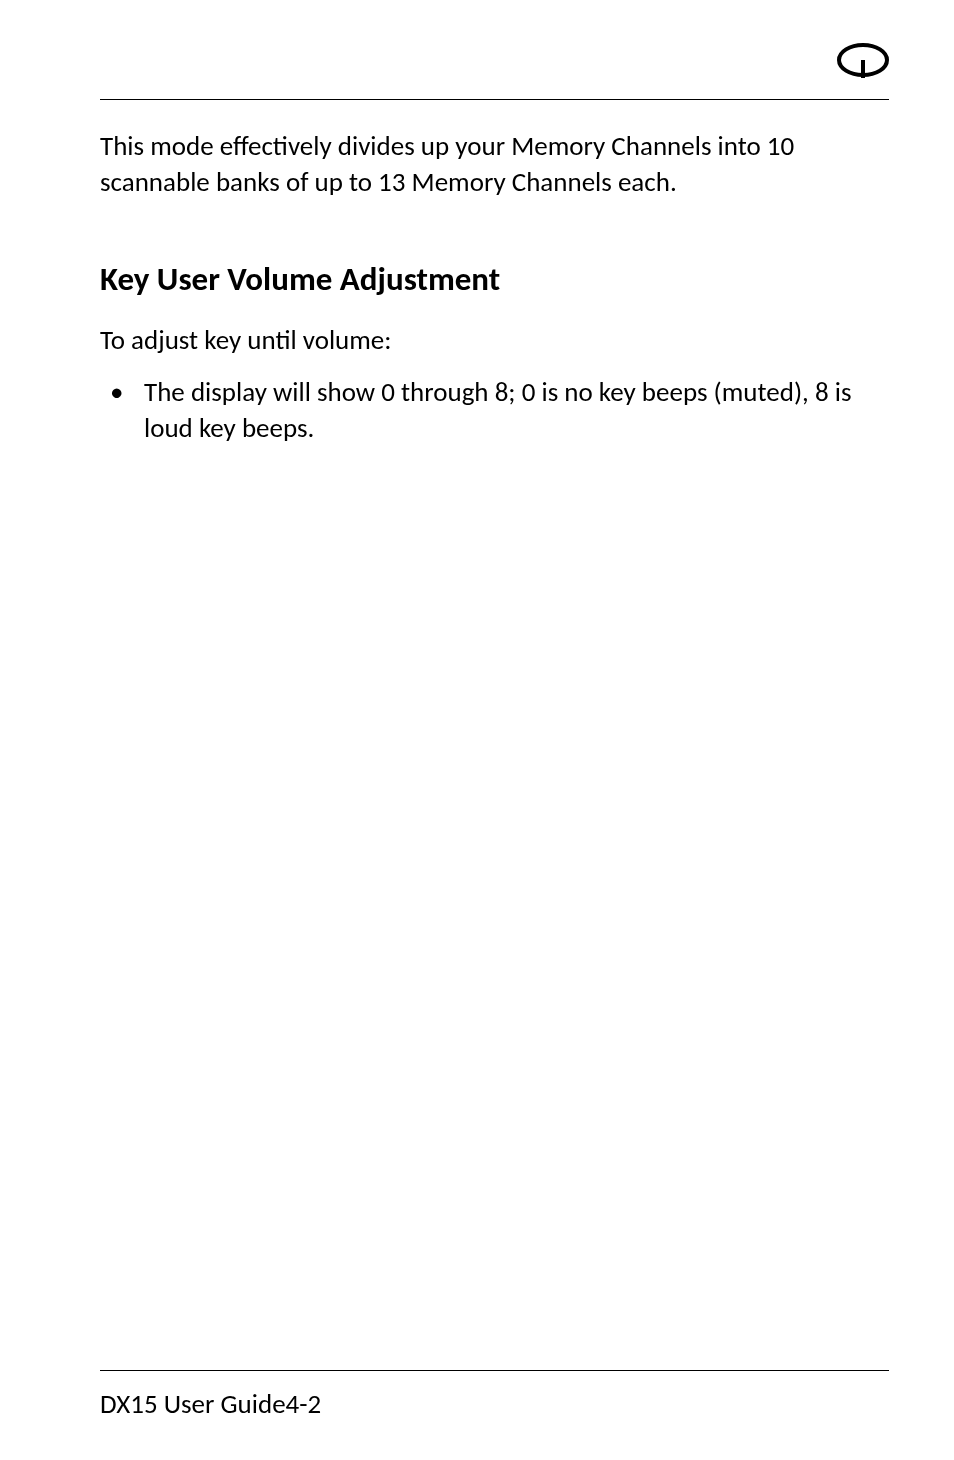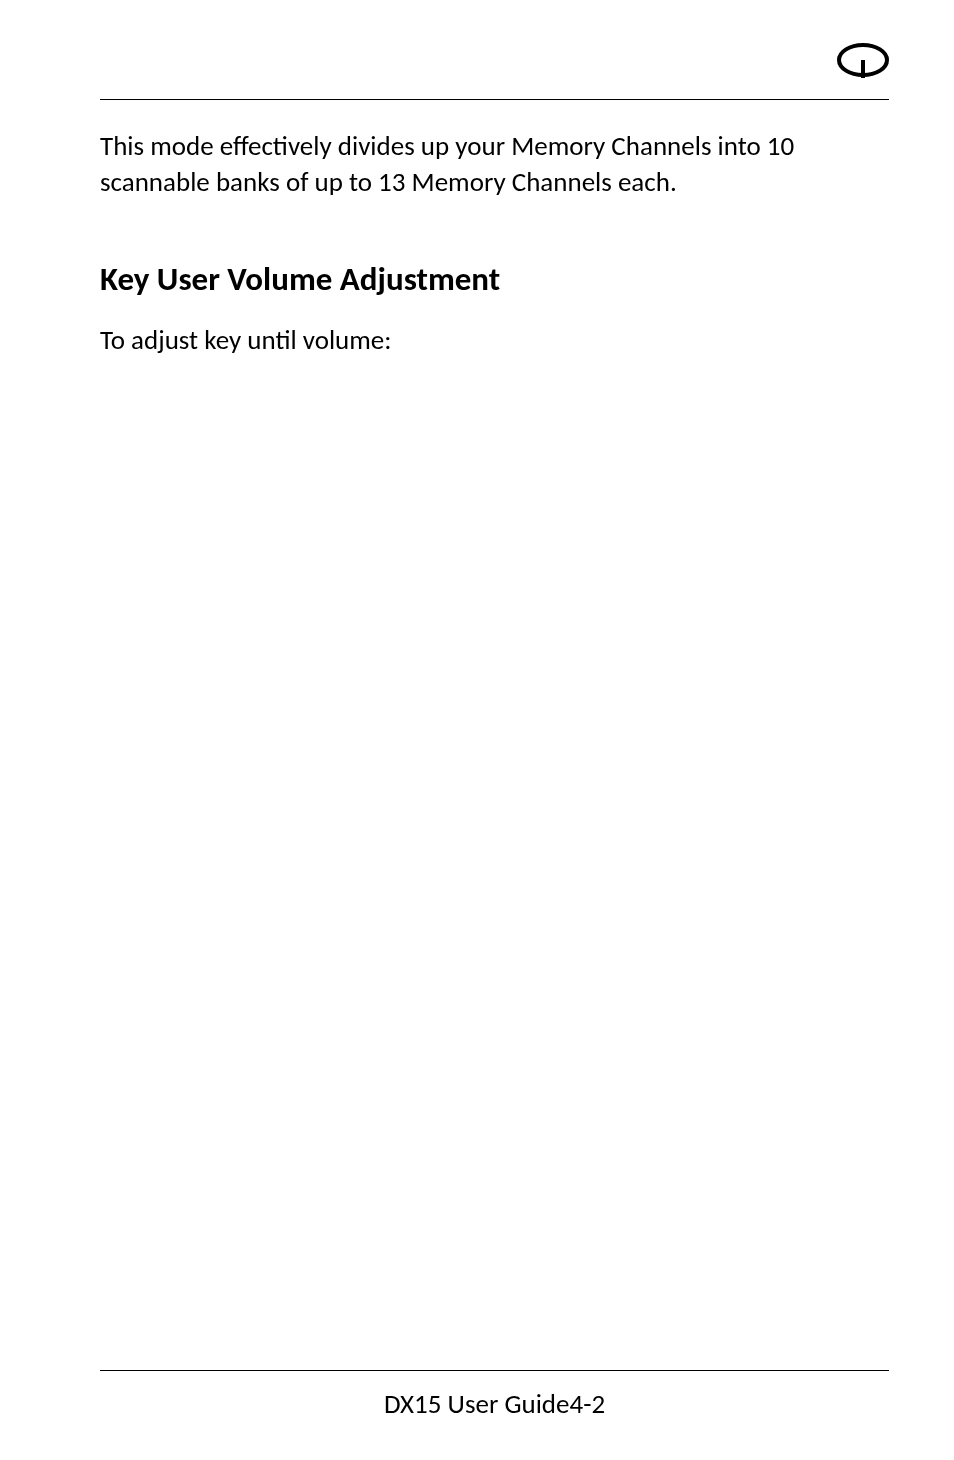--- a/index.html
+++ b/index.html
@@ -61,21 +61,21 @@
     }
     .footer-area {
       position: absolute;
       bottom: 40px;
       left: 100px;
       right: 65px;
       border-top: 1.5px solid #000;
       padding-top: 16px;
       font-size: 27px;
       display: flex;
-      justify-content: center;
+      justify-content: flex-start;
     }
   </style>
 </head>
 <body>
 
 <div class="header-area">
   <span class="logo-icon">
     <svg width="52" height="36" viewBox="0 0 52 36">
       <ellipse cx="26" cy="18" rx="24" ry="15" fill="none" stroke="#000" stroke-width="4"></ellipse>
       <line x1="26" y1="18" x2="26" y2="36" stroke="#000" stroke-width="4"></line>
@@ -83,18 +83,19 @@
   </span>
 </div>
 
 <p class="intro-text">This mode effectively divides up your Memory Channels into 10 scannable banks of up to 13 Memory Channels each.</p>
 
 <h2 class="section-heading">Key User Volume Adjustment</h2>
 
 <p class="sub-text"> To adjust key until volume:</p>
 
 <ul class="bullets">
+  <li>The display will show 0 through 8; 0 is no key beeps (muted), 8 is loud key beeps.</li>
 </ul>
 
 <div class="footer-area">
   <span>DX15 User Guide</span>
   <span>4-2</span>
 </div>
 
 </body></html>

